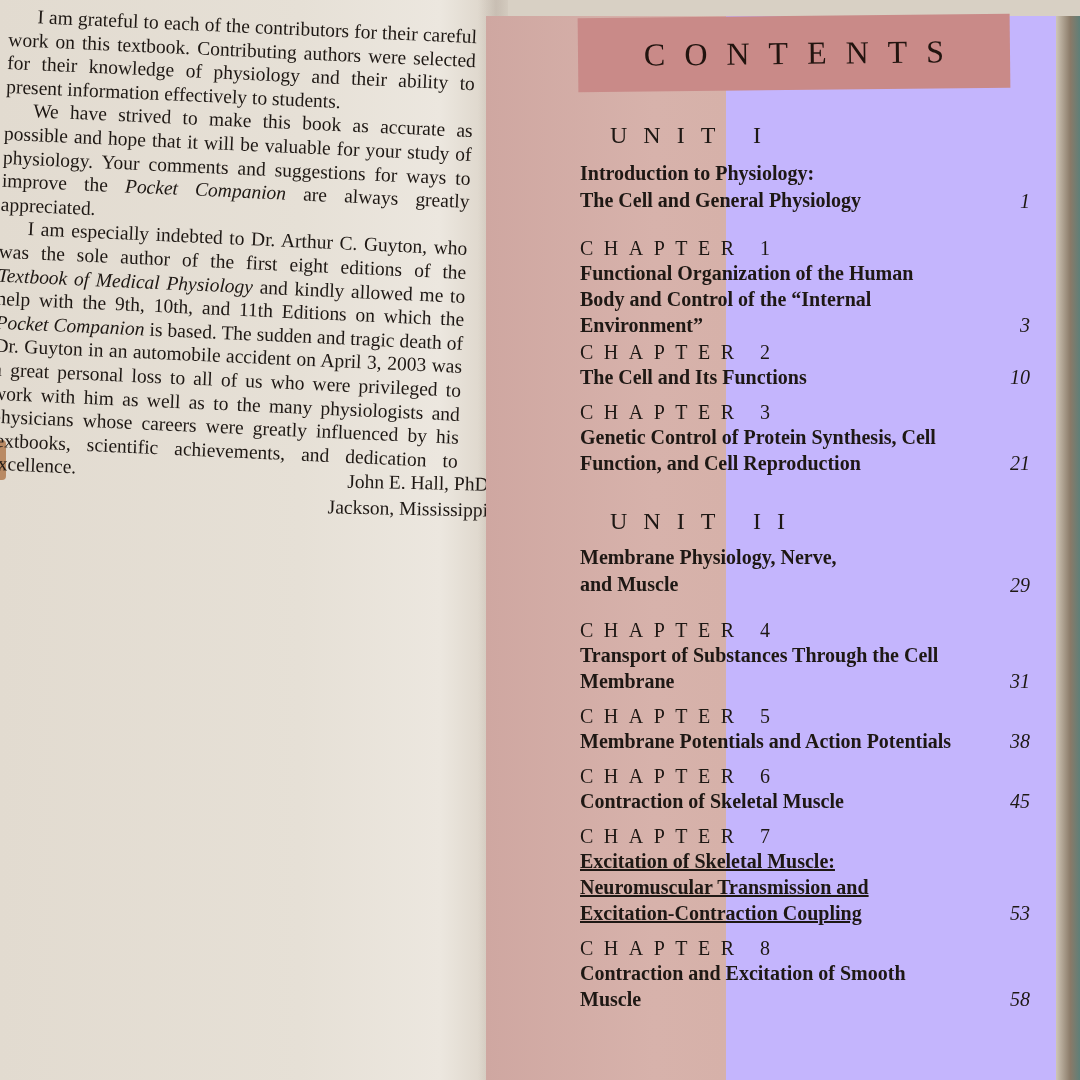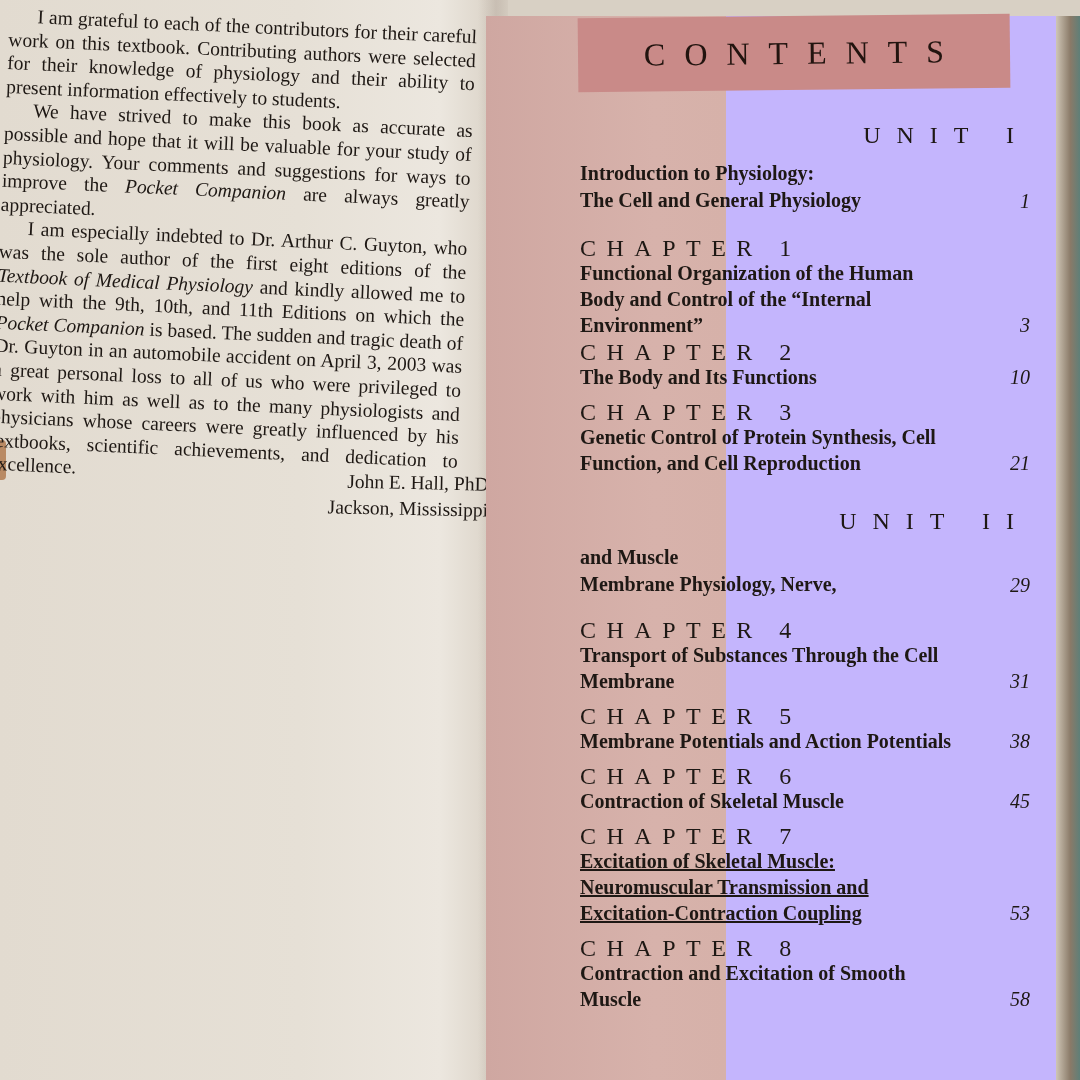--- a/index.html
+++ b/index.html
@@ -48,23 +48,23 @@
   }
   .contents-banner {
     position: absolute; left: 92px; top: 0; width: 432px; height: 74px;
     background: #c98a88; transform: rotate(-0.6deg);
     display: flex; align-items: center; justify-content: center;
   }
   .contents-banner span {
     font-size: 32px; letter-spacing: 19px; color: #22140f; padding-left: 19px;
   }
   .toc { position: absolute; left: 94px; top: 104px; width: 450px; }
-  .unit-heading { font-size: 24px; letter-spacing: 16px; text-align: right; margin-left: 30px; line-height: 30px; }
+  .unit-heading { font-size: 24px; letter-spacing: 16px; text-align: left; margin-left: 30px; line-height: 30px; }
   .entry { position: relative; }
-  .chap-label { font-size: 24px; letter-spacing: 10.5px; line-height: 24px; }
+  .chap-label { font-size: 20px; letter-spacing: 10.5px; line-height: 24px; }
   .title { font-weight: bold; font-size: 20px; line-height: 26px; display: block; width: 380px; }
   .page-num { position: absolute; right: 0; bottom: 0; font-style: italic; font-size: 20px; line-height: 26px; }
   .unit-title { font-weight: bold; font-size: 20px; line-height: 27px; }
 </style>
 </head>
 <body>
 
 <div class="left-page">
   <div class="edge-mark"></div>
   <div class="left-text">
@@ -98,34 +98,34 @@
     </div>
 
     <div class="entry" style="margin-top:22px;">
       <div class="chap-label">CHAPTER 1</div>
       <span class="title">Functional Organization of the Human Body and Control of the “Internal Environment”</span>
       <span class="page-num">3</span>
     </div>
 
     <div class="entry" style="margin-top:2px;">
       <div class="chap-label">CHAPTER 2</div>
-      <span class="title">The Body and Its Functions</span>
+      <span class="title">The Cell and Its Functions</span>
       <span class="page-num">10</span>
     </div>
 
     <div class="entry" style="margin-top:10px;">
       <div class="chap-label">CHAPTER 3</div>
       <span class="title">Genetic Control of Protein Synthesis, Cell Function, and Cell Reproduction</span>
       <span class="page-num">21</span>
     </div>
 
     <div class="unit-heading" style="margin-top:30px;">UNIT II</div>
     <div class="entry" style="margin-top:8px;">
+      <div class="unit-title">Membrane Physiology, Nerve,</div>
       <div class="unit-title">and Muscle</div>
-      <div class="unit-title">Membrane Physiology, Nerve,</div>
       <span class="page-num">29</span>
     </div>
 
     <div class="entry" style="margin-top:20px;">
       <div class="chap-label">CHAPTER 4</div>
       <span class="title">Transport of Substances Through the Cell Membrane</span>
       <span class="page-num">31</span>
     </div>
 
     <div class="entry" style="margin-top:10px;">

